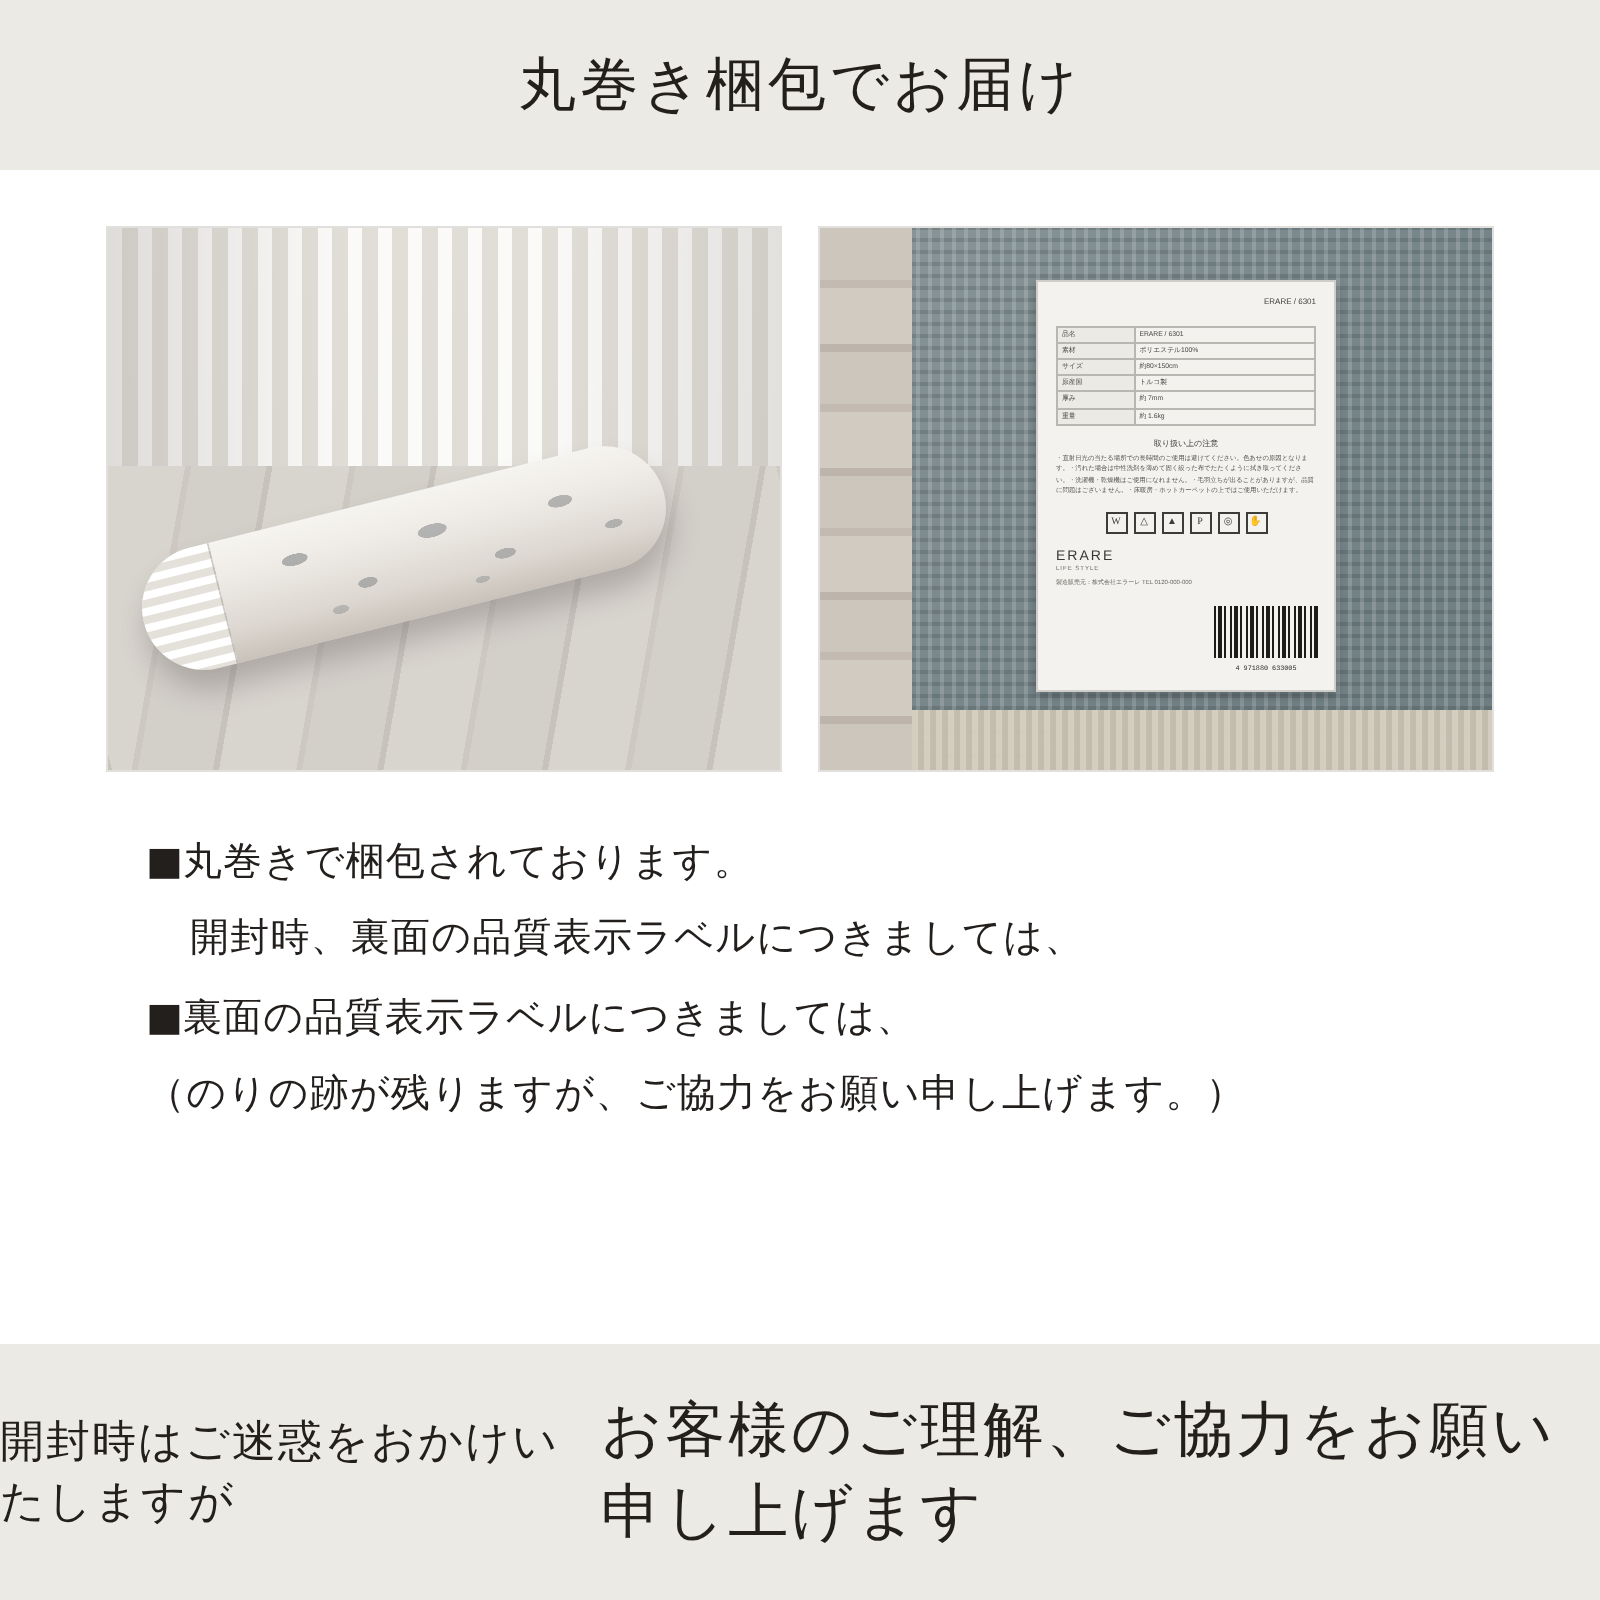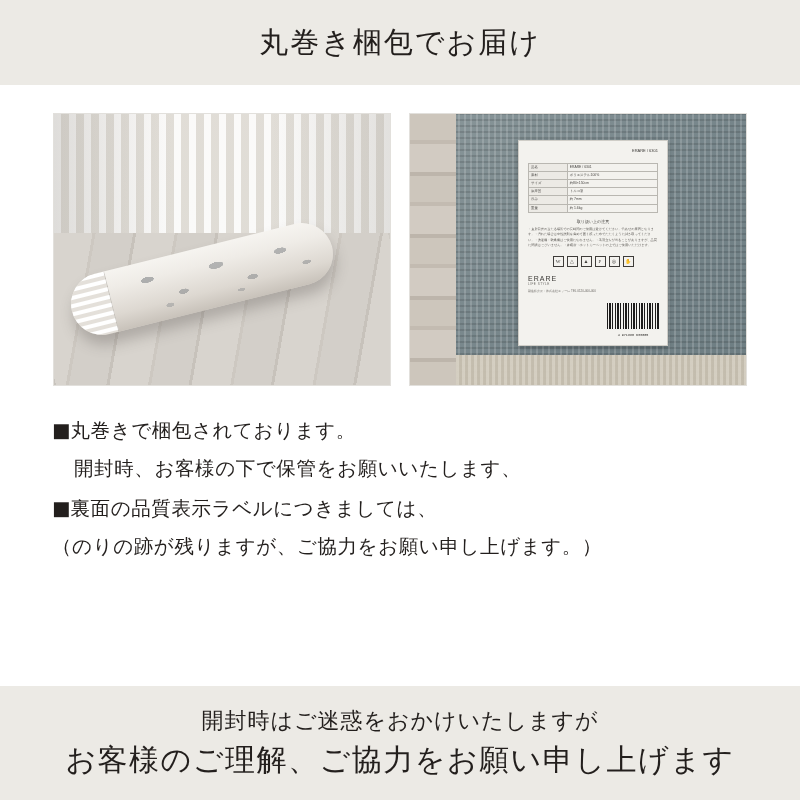--- a/index.html
+++ b/index.html
@@ -264,34 +264,35 @@
     margin: 26px 0 0 0;
     padding: 0 52px;
     color: #231f1d;
     font-family: "DejaVu Serif", serif;
   }
   .para {
     font-size: 19.5px;
     line-height: 1.95;
     letter-spacing: 0.6px;
     white-space: nowrap;
+    margin-left: 21px;
   }
   .para.indent { padding-left: 22px; }
   .para.block { margin-top: 2px; }
   .sq { letter-spacing: 0; }
 
   
   .footer {
     position: absolute;
     left: 0; bottom: 0;
     width: 100%;
-    height: 114px;
+    height: 128px;
     background: #eceae5;
     display: flex;
-    flex-direction: column;
+    flex-direction: row;
     align-items: center;
     justify-content: center;
     gap: 4px;
   }
   .footer-line1 {
     font-size: 22px;
     letter-spacing: 1px;
     color: #231f1d;
     font-family: "DejaVu Serif", serif;
   }
@@ -378,21 +379,21 @@
       </div>
     </div>
 
   </div>
 
   <div class="body-text">
     <div class="para">
       <span class="sq">■</span><span>丸巻きで梱包されております。</span>
     </div>
     <div class="para indent">
-      <span>開封時、お客様の下で保管をお願いいたします、</span>
+      <span>開封時、裏面の品質表示ラベルにつきましては、</span>
     </div>
     <div class="para block">
       <span class="sq">■</span><span>裏面の品質表示ラベルにつきましては、</span>
     </div>
     <div class="para">
       <span>（のりの跡が残りますが、ご協力をお願い申し上げます。）</span>
     </div>
   </div>
 
   <div class="footer">

